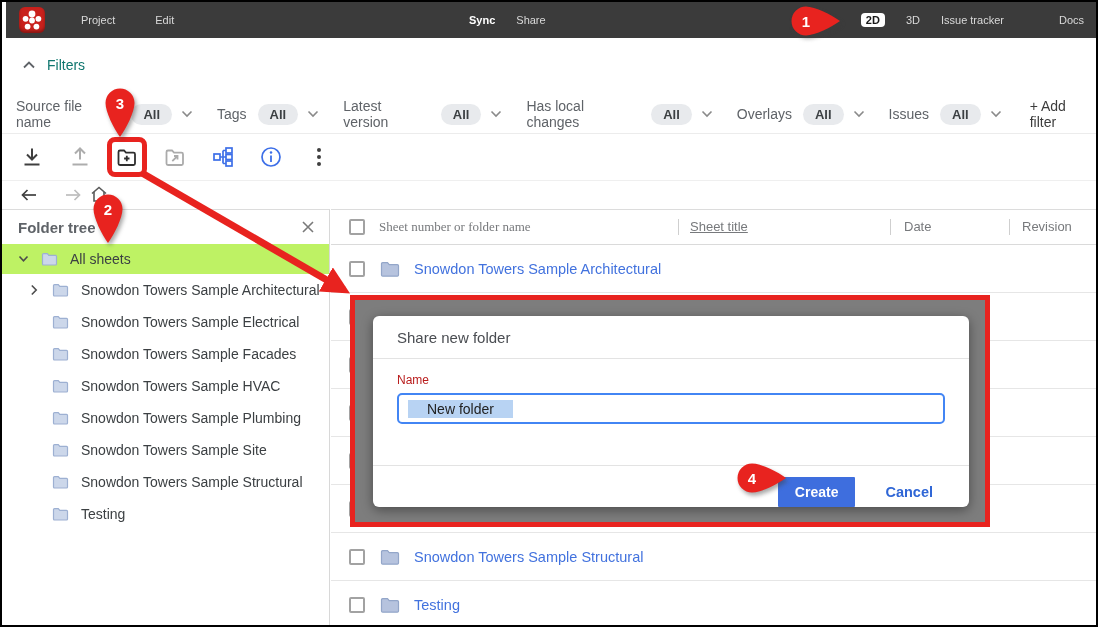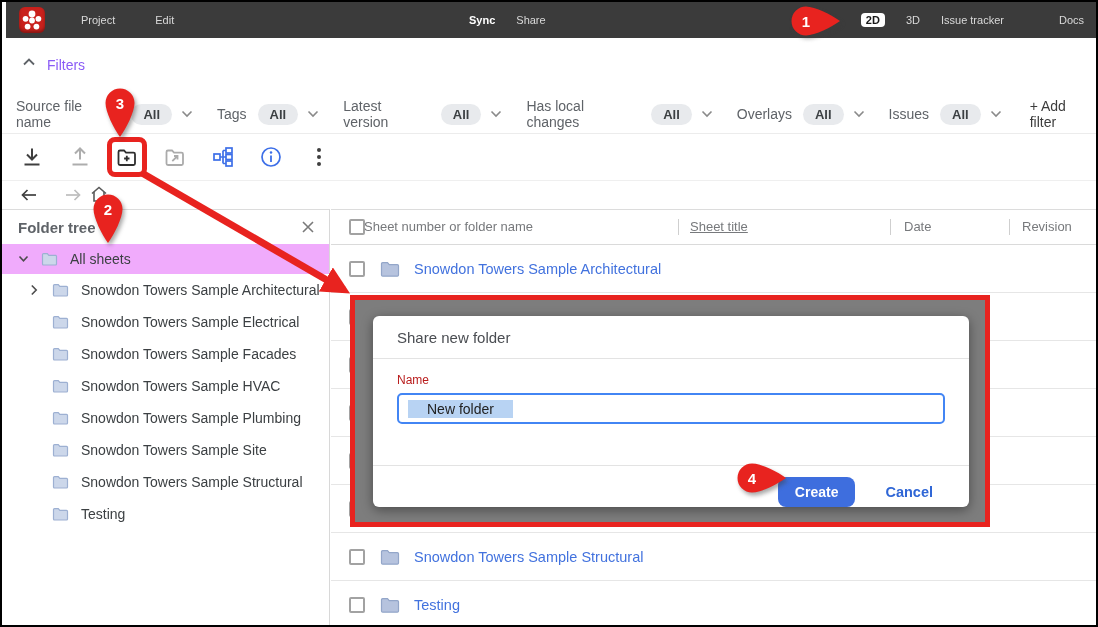--- a/index.html
+++ b/index.html
@@ -12,71 +12,71 @@
   .logo { position:absolute; left:13px; top:5px; width:26px; height:26px; background:#c9211c; border-radius:6px; box-shadow:inset 0 -2px 3px rgba(0,0,0,.35); }
   .tb-item { cursor:default; }
   .tb-left { position:absolute; left:75px; display:flex; gap:40px; }
   .tb-center { position:absolute; left:463px; display:flex; gap:21px; align-items:center; }
   .tb-center .sync { color:#fff; font-weight:bold; }
   .tb-right { position:absolute; right:16px; display:flex; gap:21px; align-items:center; }
   .chip2d { background:#fff; color:#1a1a1a; font-weight:bold; border-radius:4px; padding:1px 5px; }
   .tb-docs { margin-left:34px; }
 
   
-  .filters-toggle { position:absolute; left:20px; top:55px; display:flex; gap:11px; color:#8b5cf6; font-size:14px; }
+  .filters-toggle { position:absolute; left:20px; top:55px; display:flex; align-items:center; gap:11px; color:#0f766e; font-size:14px; }
   .filter-row { position:absolute; left:14px; top:96px; display:flex; align-items:center; gap:24px; font-size:14px; }
   .f-item { display:flex; align-items:center; }
   .f-label { color:#5f6368; }
   .f-pill { margin-left:11px; background:#e8eaed; color:#3c4043; font-weight:bold; font-size:13px; border-radius:12px; padding:3px 12px; }
   .f-chev { margin-left:9px; display:flex; }
   .add-filter { color:#3c3c3c; margin-left:4px; }
 
   
   .toolbar { position:absolute; left:0; top:131px; width:100%; height:48px; border-top:1px solid #ececec; border-bottom:1px solid #efefef; }
   .ticon { position:absolute; display:flex; }
   .navrow { position:absolute; left:0; top:180px; width:100%; height:27px; }
 
   
   .panel { position:absolute; left:0; top:207px; width:328px; bottom:0; border-top:1px solid #dcdcdc; border-right:1px solid #d8d8d8; background:#fff; }
   .panel-head { height:34px; display:flex; align-items:center; padding:0 14px 0 16px; color:#5f6368; font-size:15px;font-weight:bold; }
   .panel-head .sp { flex:1; }
-  .allsheets { height:30px; background:#f0abfc; display:flex; align-items:center; color:#3c4043; font-size:14px; }
+  .allsheets { height:30px; background:#bef264; display:flex; align-items:center; color:#3c4043; font-size:14px; }
   .allsheets .chev { margin-left:16px; display:flex; }
   .allsheets .fold { margin-left:12px; display:flex; }
   .allsheets .lbl { margin-left:12px; }
   .tree-item { height:32px; display:flex; align-items:center; color:#3c4043; font-size:14px; }
   .tree-item .chev { width:14px; margin-left:28px; display:flex; }
   .tree-item .fold { margin-left:8px; display:flex; }
   .tree-item .lbl { margin-left:12px; white-space:nowrap; }
 
   .table { position:absolute; left:329px; top:207px; right:0; bottom:0; border-top:1px solid #dcdcdc; background:#fff; }
   .thead { position:relative; height:35px; border-bottom:1px solid #dadada; color:#77797c; font-size:13px; }
   .thead .cb { position:absolute; left:18px; top:9px; }
   .th { position:absolute; top:9px; }
-  .th-name { left:33px; }
+  .th-name { left:48px;font-family:Liberation Serif, serif; }
   .th-title { left:359px;text-decoration:underline; }
   .th-date { left:573px; }
   .th-rev { left:691px; }
   .vdiv { position:absolute; top:9px; width:1px; height:16px; background:#cfcfcf; }
   .trow { position:relative; height:48px; border-bottom:1px solid #e6e6e6; display:flex; align-items:center; }
   .trow .cb { margin-left:18px; }
   .trow .fold { margin-left:15px; display:flex; }
   .trow .link { margin-left:14px; color:#4272de; font-size:14.5px; }
   .checkbox { width:16px; height:16px; border:2px solid #a2a2a2; border-radius:2px; background:#fff; display:inline-block; flex:none; }
 
   
   .modal-zone { position:absolute; left:348px; top:293px; width:640px; height:232px; border:5px solid #e8231f; background:#7d7d7d; padding:16px 16px 15px 18px; z-index:20; }
   .dialog { width:100%; height:100%; background:#fff; border-radius:6px; box-shadow:0 3px 12px rgba(0,0,0,.4); display:flex; flex-direction:column; overflow:hidden; }
   .dlg-title { padding:13px 24px 12px; border-bottom:1px solid #e3e3e3; color:#4a4d52; font-size:15px; }
   .dlg-body { padding:14px 24px 16px; }
   .dlg-label { color:#b91c1c; font-size:12px; margin-bottom:6px; }
   .dlg-input { width:100%; height:31px; border:2px solid #4285f4; border-radius:5px; display:flex; align-items:center; padding-left:9px; font-size:14px; color:#222; background:#fff; }
   .sel-text { background:#b8d3f3; padding:1px 19px; }
   .dlg-footer { margin-top:auto; border-top:1px solid #e3e3e3; padding:11px 36px 0 0; display:flex; justify-content:flex-end; align-items:center; gap:30px; }
-  .btn-create { background:#3e6ede; color:#fff; font-weight:bold; font-size:14px; border:none; border-radius:8px; padding:7px 17px; cursor:pointer; }
+  .btn-create { background:#3e6ede; color:#fff; font-weight:bold; font-size:14px; border:none; border-radius:1px; padding:7px 17px; cursor:pointer; }
   .btn-cancel { background:none; border:none; color:#2f66d6; font-weight:bold; font-size:14.5px; cursor:pointer; }
   .redbox-tool { position:absolute; left:105px; top:135px; width:40px; height:40px; border:5px solid #e8231f; border-radius:8px; z-index:30; pointer-events:none; }
   .badge { position:absolute; z-index:31; filter:drop-shadow(2px 3px 2px rgba(60,60,60,.45)); pointer-events:none; }
   .badge text { fill:#fff; font-family:"Liberation Sans",sans-serif; font-weight:bold; font-size:15px; }
   .arrow-layer { position:absolute; left:0; top:0; width:1098px; height:627px; z-index:29; pointer-events:none; }
 </style>
 </head>
 <body>
 
 <div id="app">

